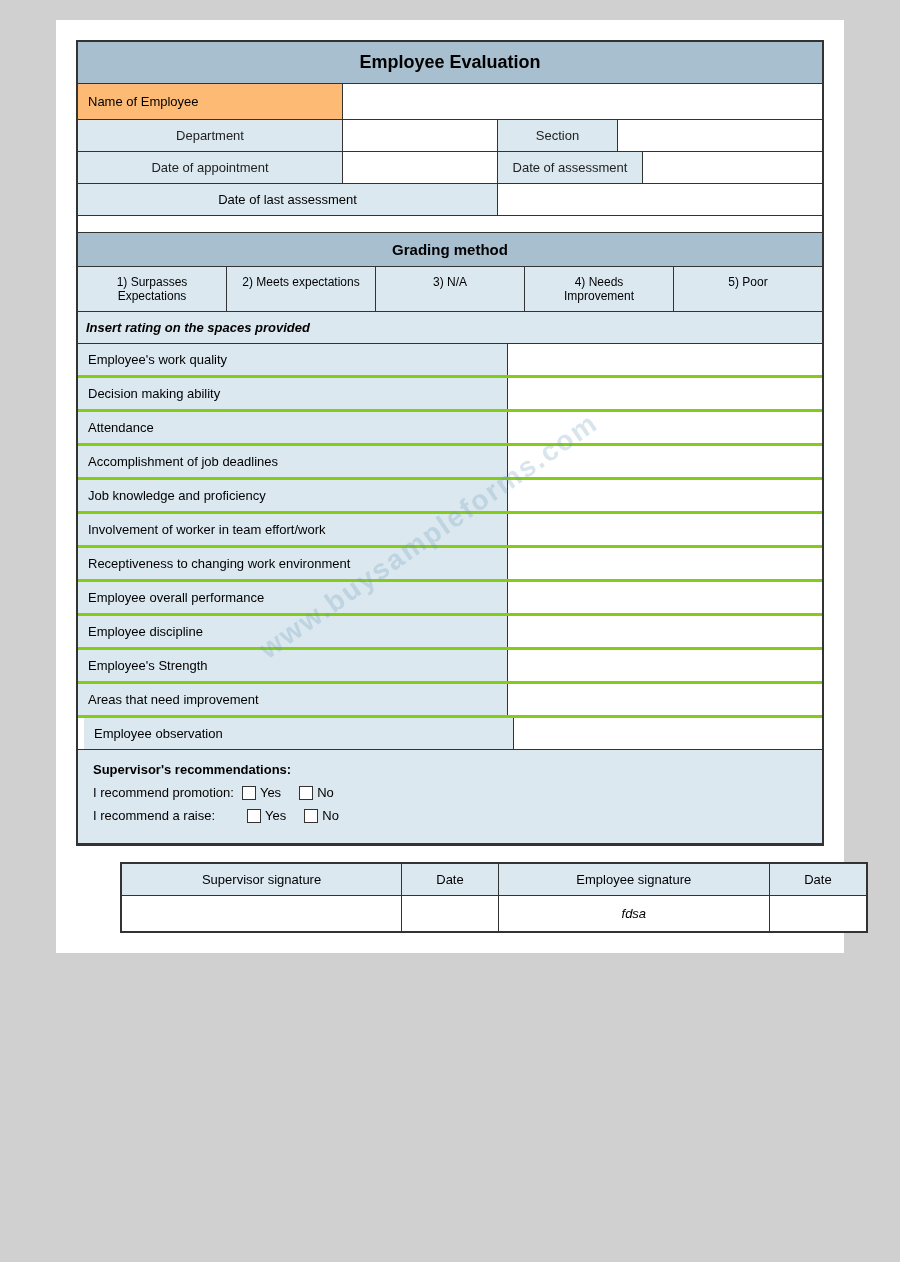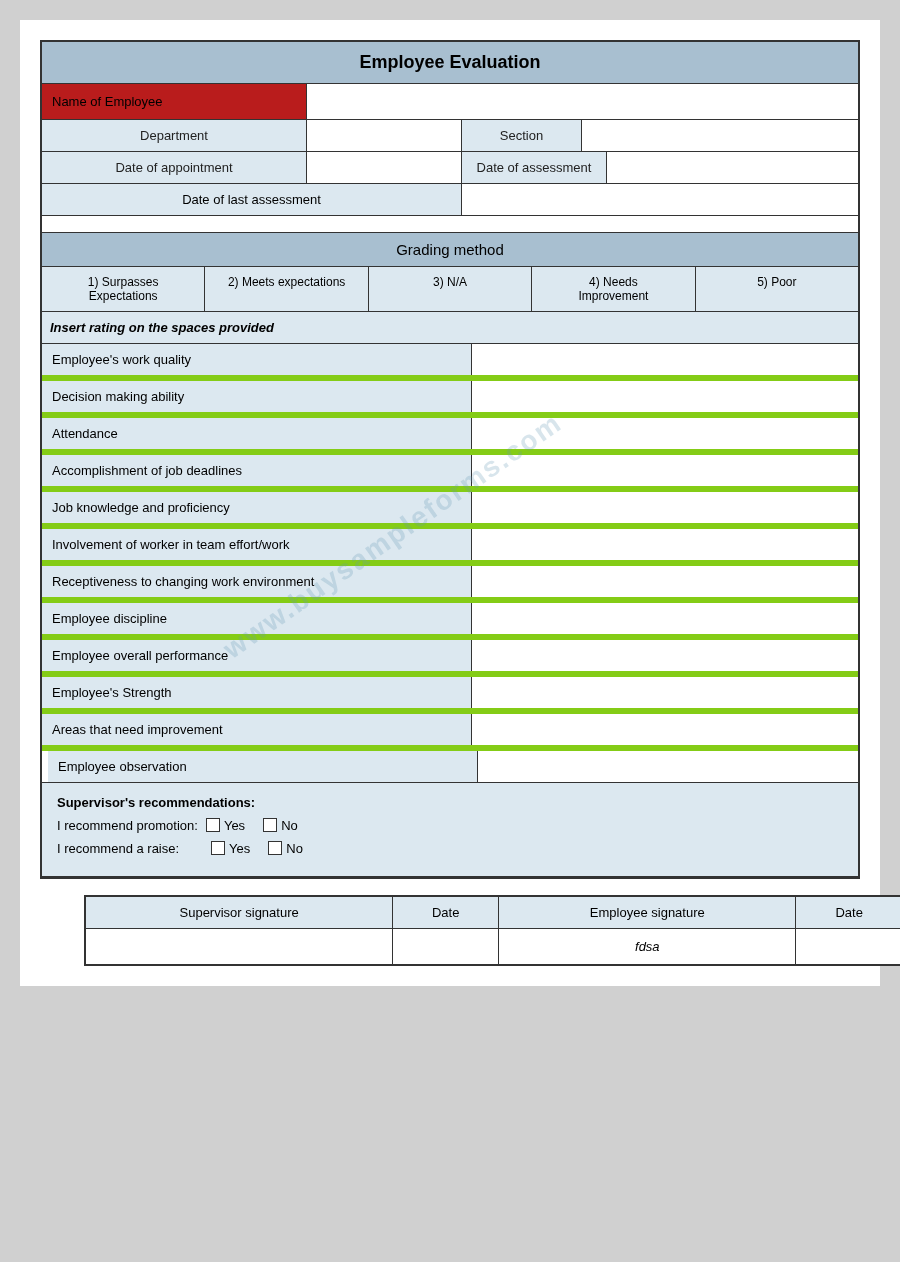--- a/index.html
+++ b/index.html
@@ -6,21 +6,21 @@
     body {
       background: #d0d0d0;
       display: flex;
       justify-content: center;
       padding: 20px;
       font-family: Arial, sans-serif;
       font-size: 13px;
     }
     .page {
       background: #fff;
-      width: 860px;
+      width: 788px;
       padding: 20px;
     }
     .form-container {
       border: 2px solid #333;
       width: 100%;
     }
     .title-row {
       background: #a8bfd0;
       text-align: center;
       padding: 10px;
@@ -62,21 +62,21 @@
     .full-value {
       flex: 1;
       padding: 8px 10px;
       background: #fff;
     }
     .section-header {
       background: #a8bfd0;
       text-align: center;
       padding: 8px;
       font-size: 15px;
-      font-weight: normal;
+      font-weight: bold;
       border-bottom: 1px solid #333;
     }
     .grading-row {
       display: flex;
       border-bottom: 1px solid #333;
     }
     .grade-cell {
       flex: 1;
       text-align: center;
       padding: 8px 3px;
@@ -91,21 +91,21 @@
       background: #dce8f0;
       text-align: left;
       padding: 8px;
       font-style: italic;
       font-weight: bold;
       border-bottom: 1px solid #333;
       font-size: 13px;
     }
     .eval-row {
       display: flex;
-      border-bottom: 6px solid #84cc16;
+      border-bottom: 3px solid #84cc16;
     }
     .eval-label {
       flex: 0 0 430px;
       padding: 8px 10px;
       background: #dce8f0;
       border-right: 1px solid #333;
     }
     .eval-value {
       flex: 1;
       padding: 8px 10px;
@@ -121,21 +121,21 @@
       margin-bottom: 8px;
     }
     .rec-line {
       display: flex;
       align-items: center;
       margin-bottom: 8px;
       gap: 8px;
     }
     .checkbox-label {
       display: flex;
-      align-items: flex-start;
+      align-items: flex-end;
       gap: 4px;
     }
     .checkbox {
       width: 14px;
       height: 14px;
       border: 1px solid #333;
       background: #fff;
       display: inline-block;
     }
     
@@ -175,21 +175,21 @@
     .form-wrapper {
       position: relative;
     }
     .name-row {
       display: flex;
       border-bottom: 1px solid #333;
     }
     .name-label {
       flex: 0 0 265px;
       padding: 10px;
-      background: #b91c1c;
+      background: #fdba74;
       border-right: 1px solid #333;
     }
     .name-value {
       flex: 1;
       padding: 10px;
       background: #fff;
     }
   </style>
 </head>
 <body>
@@ -262,25 +262,25 @@
       </div>
       <div class="eval-row">
         <div class="eval-label">Involvement of worker in team effort/work</div>
         <div class="eval-value"></div>
       </div>
       <div class="eval-row">
         <div class="eval-label">Receptiveness to changing work environment</div>
         <div class="eval-value"></div>
       </div>
       <div class="eval-row">
+        <div class="eval-label">Employee overall performance</div>
+        <div class="eval-value"></div>
+      </div>
+      <div class="eval-row">
         <div class="eval-label">Employee discipline</div>
-        <div class="eval-value"></div>
-      </div>
-      <div class="eval-row">
-        <div class="eval-label">Employee overall performance</div>
         <div class="eval-value"></div>
       </div>
       <div class="eval-row">
         <div class="eval-label">Employee's Strength</div>
         <div class="eval-value"></div>
       </div>
       <div class="eval-row">
         <div class="eval-label">Areas that need improvement</div>
         <div class="eval-value"></div>
       </div>

